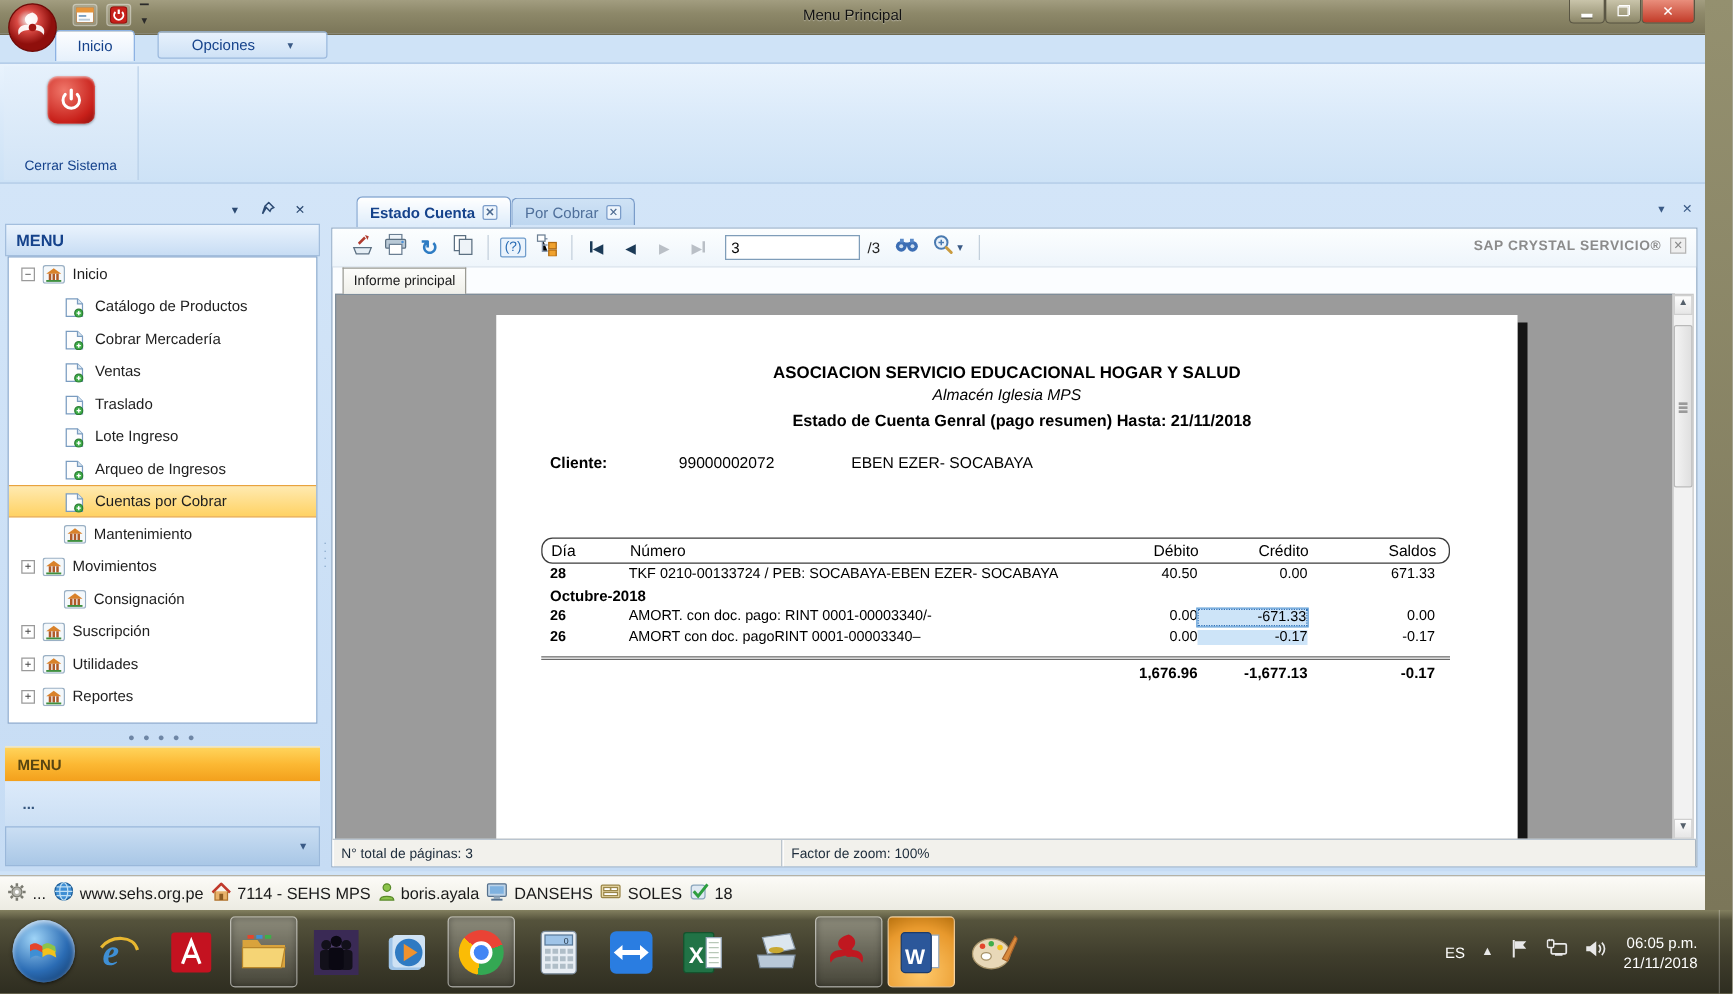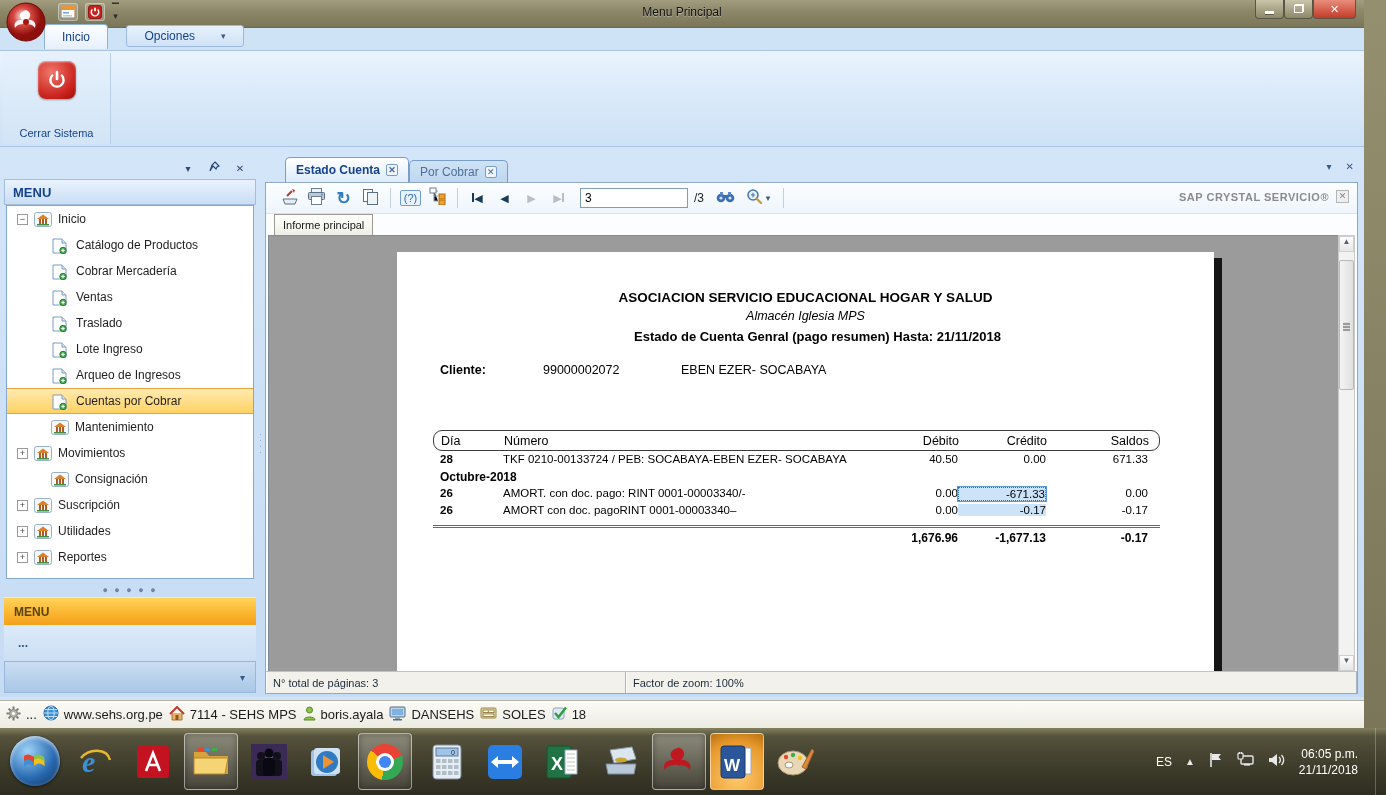--- a/index.html
+++ b/index.html
@@ -29,21 +29,21 @@
   .winbtn.close { width:43px; background:linear-gradient(#e98e7c,#c23b28); }
   .glyph-min { width:9px; height:3px; background:#fff; margin-top:7px; box-shadow:0 1px 0 rgba(0,0,0,.4); }
   .glyph-rest { width:9px; height:8px; border:1px solid #fff; box-shadow:1px -1px 0 #fff; }
 
   
   .ribbontabs { position:absolute; left:0; top:24px; width:100%; height:26px; }
   .rtab { position:absolute; height:25px; display:flex; align-items:center; justify-content:center;
           font-size:12px; color:#15428b; }
   .rtab.active { left:44px; width:64px; background:linear-gradient(#fdfeff,#e6f0fb);
           border:1px solid #8db2e3; border-bottom:none; border-radius:4px 4px 0 0; }
-  .rtab.menu { left:126px; width:118px; background:linear-gradient(#e7f1fc,#cfe2f6);
+  .rtab.menu { left:126px; width:136px; background:linear-gradient(#e7f1fc,#cfe2f6);
           border:1px solid #9cb9dd; border-radius:3px; top:1px; height:22px; }
   .rtab.menu .dd { margin-left:26px; font-size:9px; color:#3a5a86; }
 
   
   .ribbon { position:absolute; left:0; top:50px; width:100%; height:97px;
             background:linear-gradient(#e9f3fd 0%, #d9e9f9 50%, #cde2f6 100%);
             border-top:1px solid #aac5e4; border-bottom:1px solid #a9c4e2; }
   .rgroup { position:absolute; left:3px; top:2px; width:108px; height:91px;
             background:linear-gradient(#e6f1fc,#d2e4f6);
             border-right:1px solid #b9cfe7; display:flex; flex-direction:column; align-items:center; }
@@ -89,21 +89,21 @@
                 padding-left:14px; font-size:12px; font-weight:bold; color:#35567e; }
   .sbbottom { position:absolute; left:4px; top:514px; width:252px; height:32px;
               background:linear-gradient(#cadef3,#a9c7e6); border:1px solid #9ab8da;
               display:flex; align-items:center; justify-content:flex-end; padding-right:10px;
               color:#3a5a86; font-size:10px; }
   .vsplit { position:absolute; left:256px; top:0; width:9px; height:550px; }
   .vsplit .grip { position:absolute; left:3px; top:285px; width:3px; height:34px;
                   color:#5f87b0; font-size:8px; line-height:6px; }
 
   
-  .doctabs { position:absolute; left:265px; top:9px; height:26px; display:flex; align-items:flex-end;padding-left:20px; }
+  .doctabs { position:absolute; left:265px; top:9px; height:26px; display:flex; align-items:center;padding-left:20px; }
   .dtab { display:flex; align-items:center; gap:6px; padding:0 10px; height:25px;
           border:1px solid #7a9cc9; border-bottom:none; border-radius:5px 5px 0 0; font-size:12px;
           transform:skewX(0deg); }
   .dtab.active { background:linear-gradient(#ffffff,#dcebfa); color:#15428b; font-weight:bold; }
   .dtab.inactive { background:linear-gradient(#cfe2f5,#bed7f0); color:#4f6f9a; height:22px; }
   .tclose { width:12px; height:12px; border:1px solid #7a9cc9; background:#eef5fc; color:#4a688f;
             font-size:9px; line-height:10px; text-align:center; border-radius:2px; }
   .docpanebtns { position:absolute; right:10px; top:14px; display:flex; gap:14px; color:#3a5a86; font-size:10px; }
 
   

